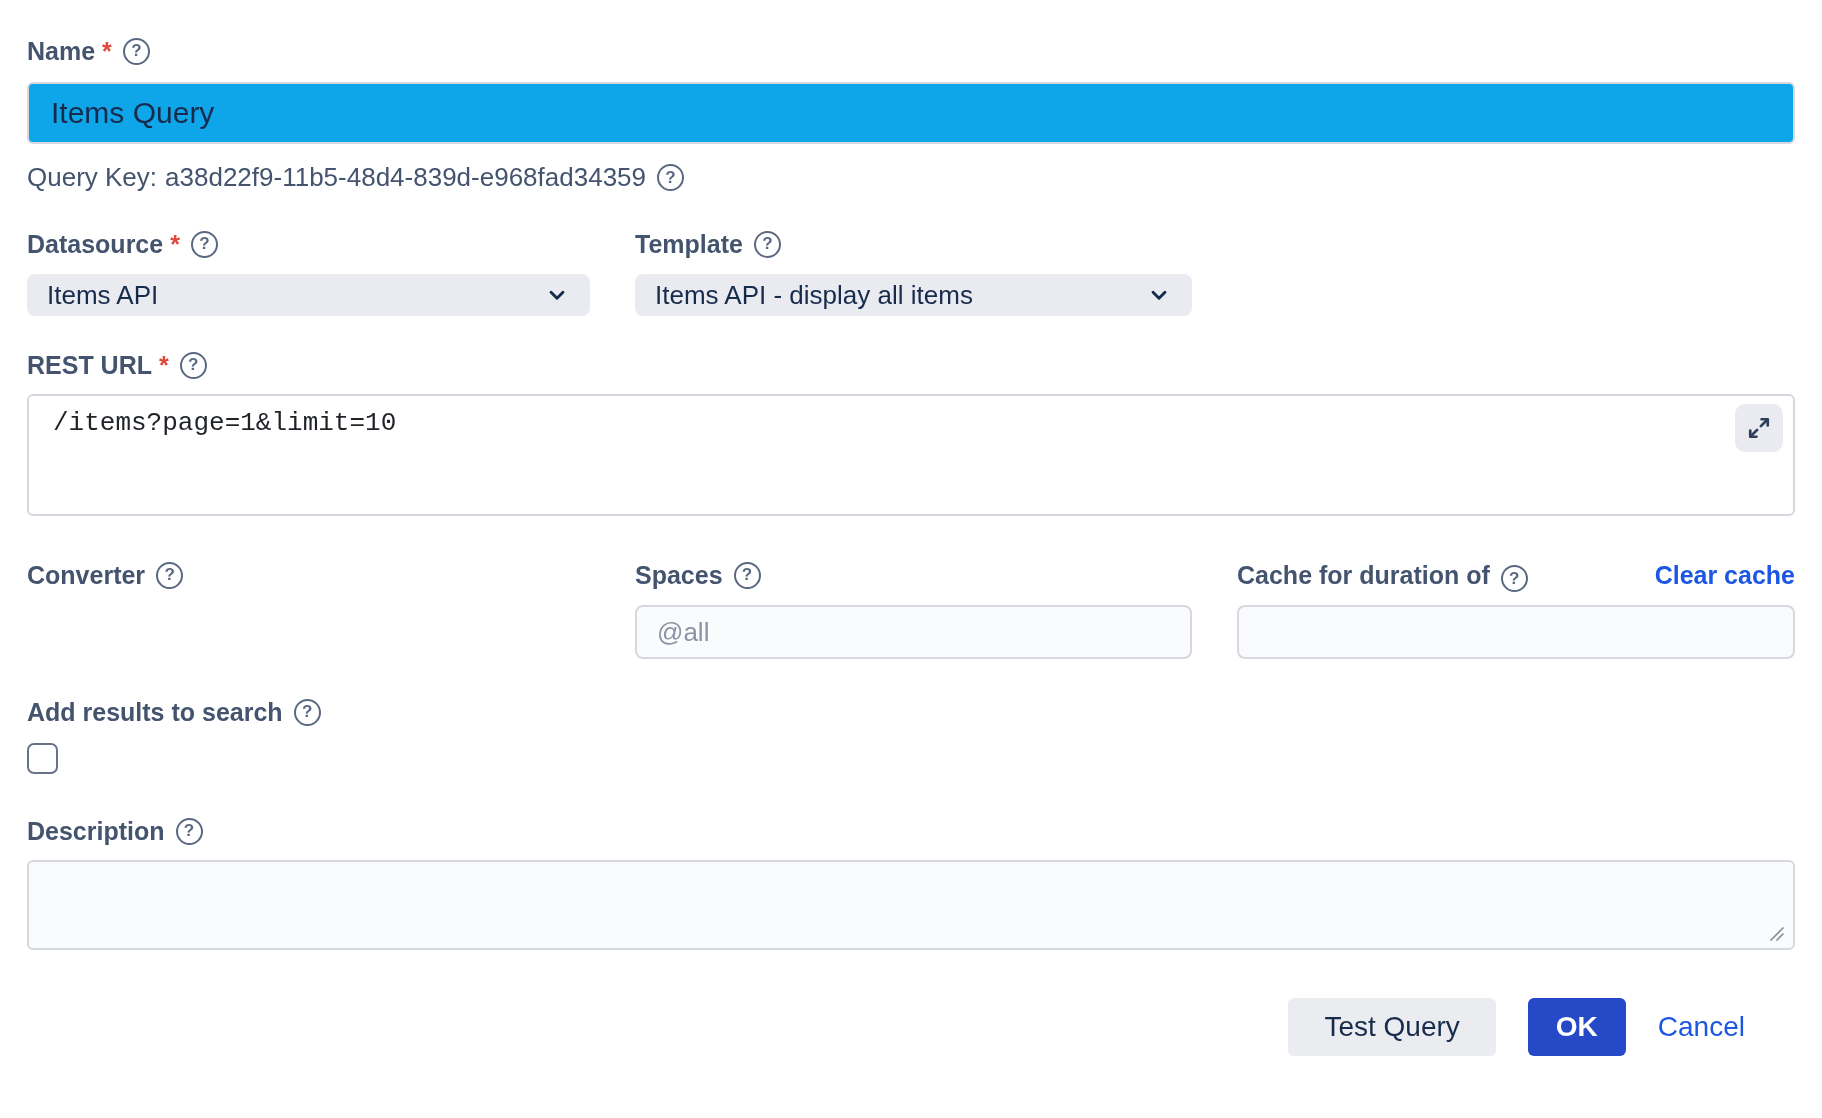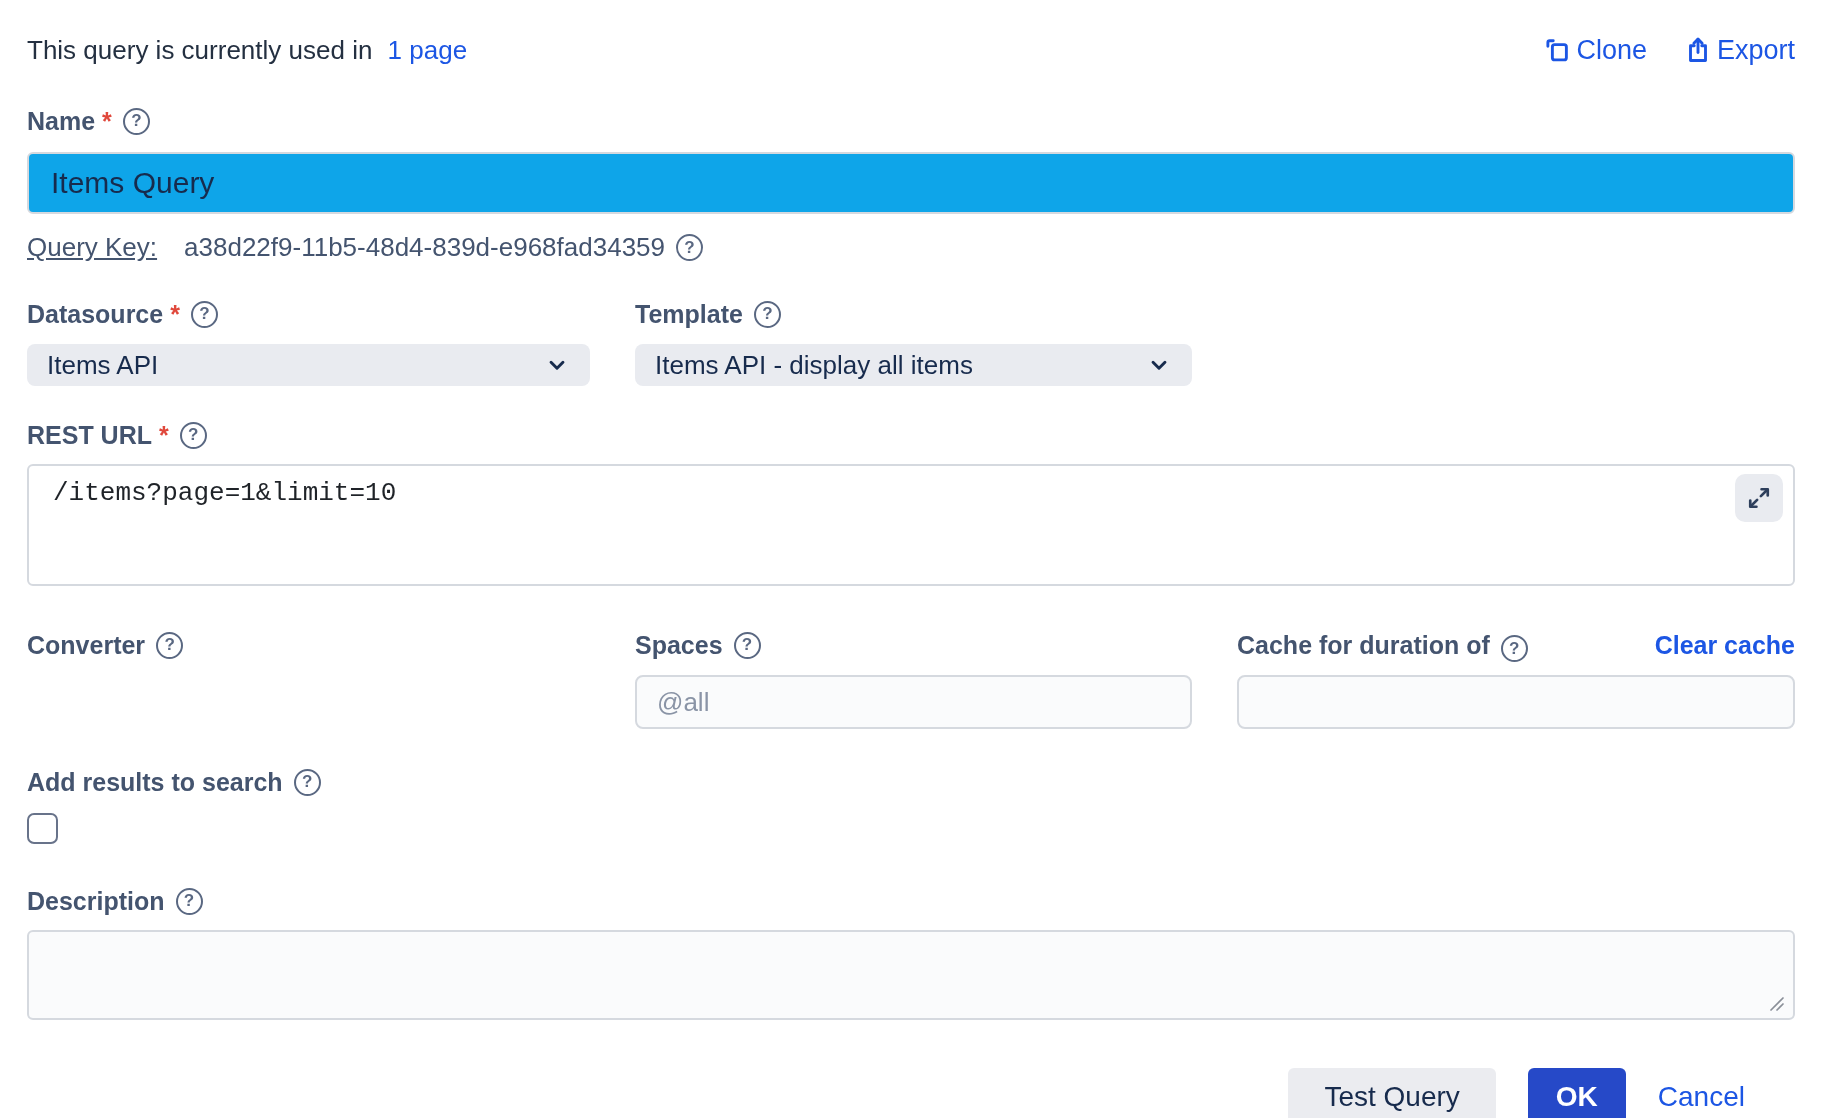--- a/index.html
+++ b/index.html
@@ -21,21 +21,21 @@
   .req { color:#E0483C; margin-left:7px; font-size:25px; }
   .help { display:inline-flex; align-items:center; justify-content:center; flex:0 0 auto;
           width:27px; height:27px; margin-left:11px; border:2px solid #5A6882; border-radius:50%;
           font-size:17px; font-weight:700; color:#5A6882; cursor:pointer; }
 
   
   .name-input { margin-top:14px; width:100%; height:62px; background:#0ea5e9; border:2px solid #D5D9DF;
                 border-radius:6px; padding:0 22px; font-size:30px; color:#172B4D;
                 font-family:"Liberation Sans","DejaVu Sans",sans-serif; }
   .query-key { margin-top:18px; display:flex; align-items:center; font-size:26px; color:#44546F; }
-  .query-key .qk-label { margin-right:27px;text-decoration:underline; }
+  .query-key .qk-label { margin-right:8px; }
 
   .row-2col { margin-top:34px; display:grid; grid-template-columns:563px 557px; column-gap:45px; }
   .row-3col { margin-top:38px; display:grid; grid-template-columns:563px 557px 558px; column-gap:45px; }
 
   .select { margin-top:13px; height:42px; background:#E9EBF0; border-radius:8px; display:flex;
             align-items:center; justify-content:space-between; padding:0 20px; font-size:26px;
             color:#172B4D; cursor:pointer; }
   .text-input { margin-top:13px; width:100%; height:54px; background:#FAFBFC; border:2px solid #D5D9DF;
                 border-radius:8px; padding:8px 20px; font-size:26px; color:#172B4D;
                 font-family:"Liberation Sans","DejaVu Sans",sans-serif; }
@@ -71,43 +71,20 @@
   .btn-secondary { background:#EBECF0; color:#172B4D; padding:0 36px; }
   .btn-primary { background:#2649C8; color:#FFFFFF; font-weight:700; padding:0 28px; }
   .cancel-link { font-size:28px; }
 </style>
 </head>
 <body>
 
 <div class="page">
 
   
-  <div class="top-row">
-    <div class="usage">
-      <span>This query is currently used in</span>
-      <a href="#" class="link">1 page</a>
-    </div>
-    <div class="actions">
-      <a href="#" class="link action">
-        <svg width="30" height="30" viewBox="0 0 24 24" fill="none" stroke="#1C56E4" stroke-width="2.3" stroke-linecap="round">
-          <path d="M9 4.6 H6.1 A1.4 1.4 0 0 0 4.7 6 V9"></path>
-          <rect x="8.3" y="7.7" width="11.2" height="12.2" rx="1.8"></rect>
-        </svg>
-        <span>Clone</span>
-      </a>
-      <a href="#" class="link action">
-        <svg width="30" height="30" viewBox="0 0 24 24" fill="none" stroke="#1C56E4" stroke-width="2.3" stroke-linecap="round" stroke-linejoin="round">
-          <path d="M9 8.6 H6 V20.4 H18 V8.6 H15"></path>
-          <path d="M12 14 V3.6"></path>
-          <path d="M8.7 6.6 L12 3.3 L15.3 6.6"></path>
-        </svg>
-        <span>Export</span>
-      </a>
-    </div>
-  </div>
 
   
   <div class="field-label" style="margin-top:34px;">
     <span>Name</span>
     <span class="req">*</span>
     <span class="help">?</span>
   </div>
   <input class="name-input" type="text" value="Items Query" style="">
 
   

